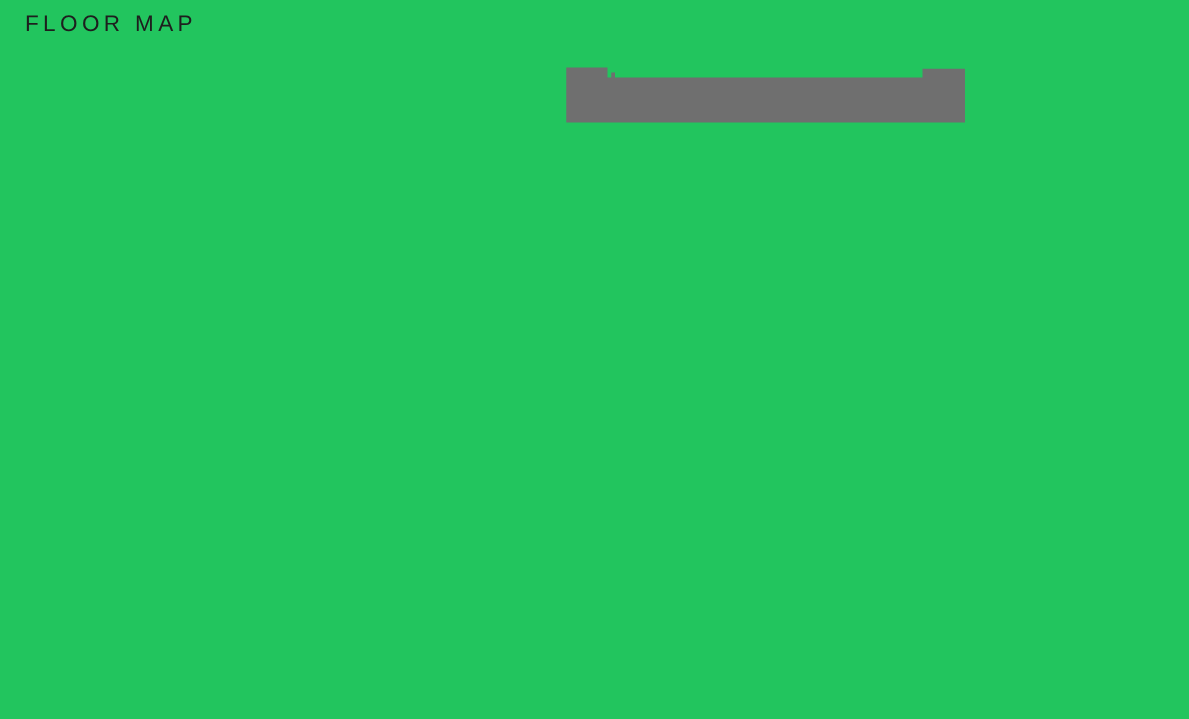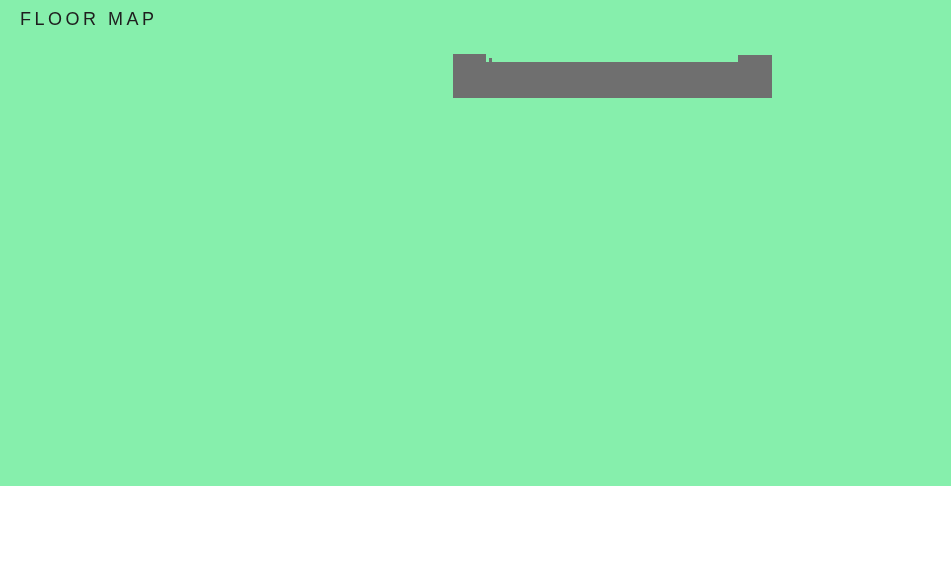--- a/index.html
+++ b/index.html
@@ -4,22 +4,22 @@
 <style>
   html, body {
     margin: 0;
     padding: 0;
     background: #ffffff;
     font-family: "Liberation Sans", sans-serif;
   }
   .page {
     position: relative;
     width: 951px;
-    height: 486px;
-    background: #86efac;
+    height: 575px;
+    background: #22c55e;
     overflow: hidden;
   }
   .page-title {
     position: absolute;
     left: 20px;
     top: 9px;
     margin: 0;
     font-size: 18px;
     font-weight: 300;
     letter-spacing: 3.5px;

